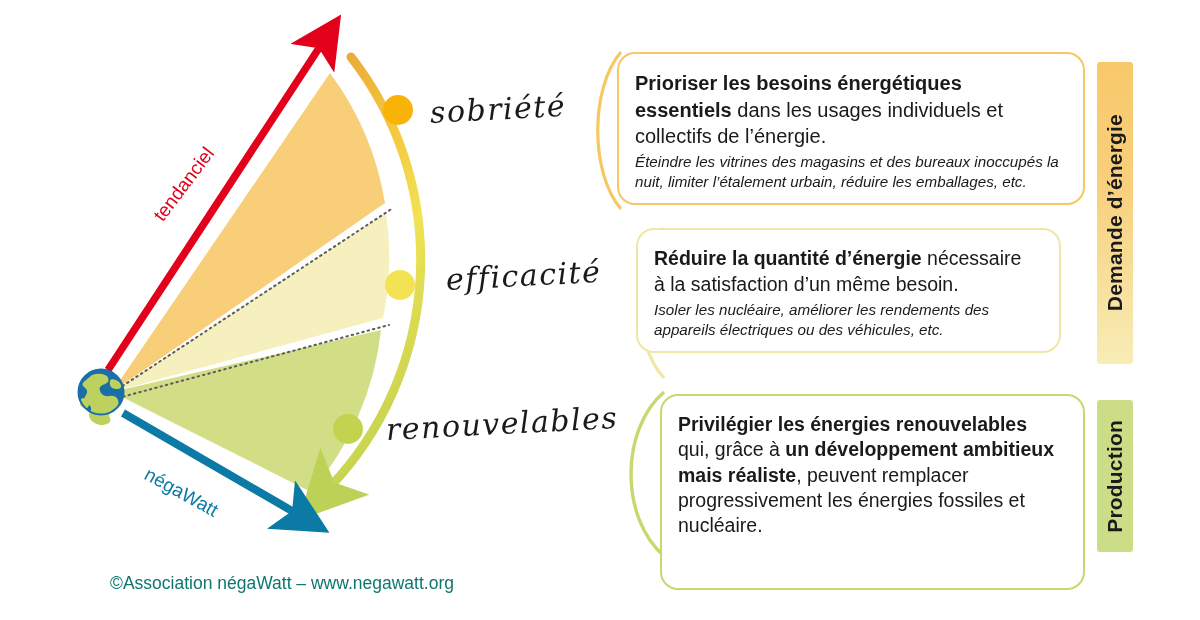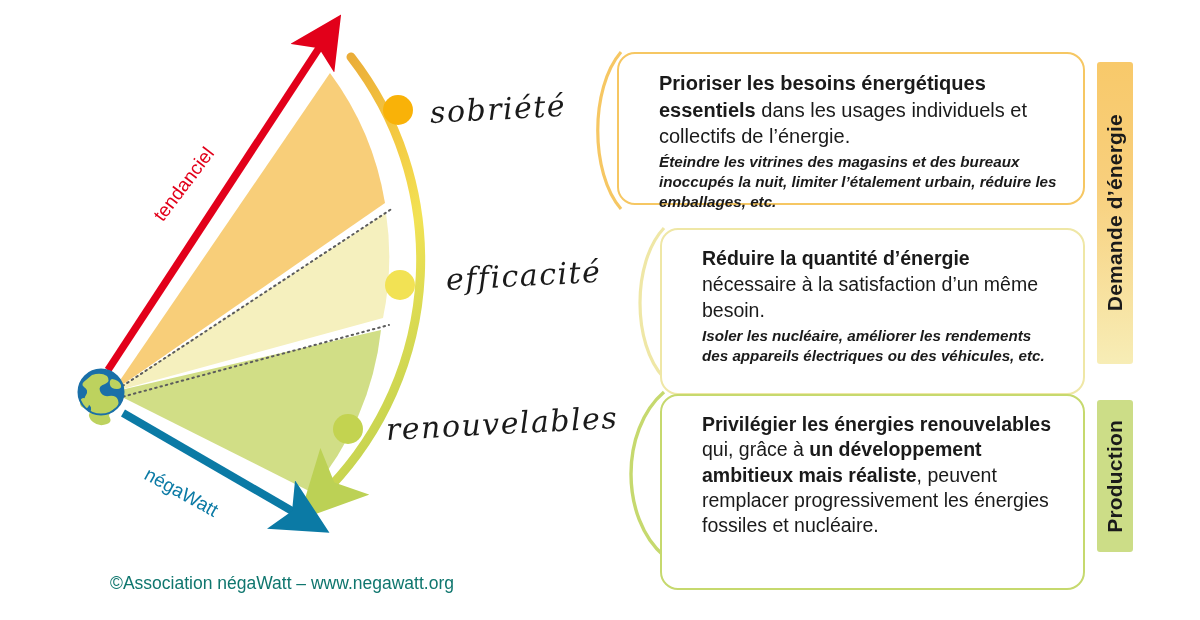--- a/index.html
+++ b/index.html
@@ -47,33 +47,33 @@
     font-size:17.5px;color:#0f766e;white-space:nowrap;
   }
 
   
   .callout{
     position:absolute;
     box-sizing:border-box;
     background:#ffffff;
     border:2.5px solid #F3C96B;
     border-radius:18px;
-    padding:16px 24px 14px 40px;
+    padding:16px 24px 14px 16px;
   }
   #callout-1{left:617px;top:52px;width:468px;height:153px;border-color:#F6C763;}
-  #callout-2{left:660px;top:228px;width:425px;height:167px;border-color:#EFE7A6;}
+  #callout-2{left:636px;top:228px;width:425px;height:125px;border-color:#EFE7A6;}
   #callout-3{left:660px;top:394px;width:425px;height:196px;border-color:#C6D96E;}
 
   .callout .lead{
     font-size:19.5px;line-height:1.33;color:#1a1a1a;margin:0 0 2px 0;
   }
   .callout .lead b{font-weight:bold;}
   .callout .sub{
     font-size:15.2px;line-height:1.32;color:#1a1a1a;
-    font-style:italic;font-weight:bold;margin:2px 0 0 0;
+    font-style:italic;font-weight:normal;margin:2px 0 0 0;
   }
   #callout-1 .lead{font-size:20px;}
   #callout-3 .lead{line-height:1.30;}
 
   
   .tail{position:absolute;pointer-events:none;}
 
   
   .vbar{
     position:absolute;

